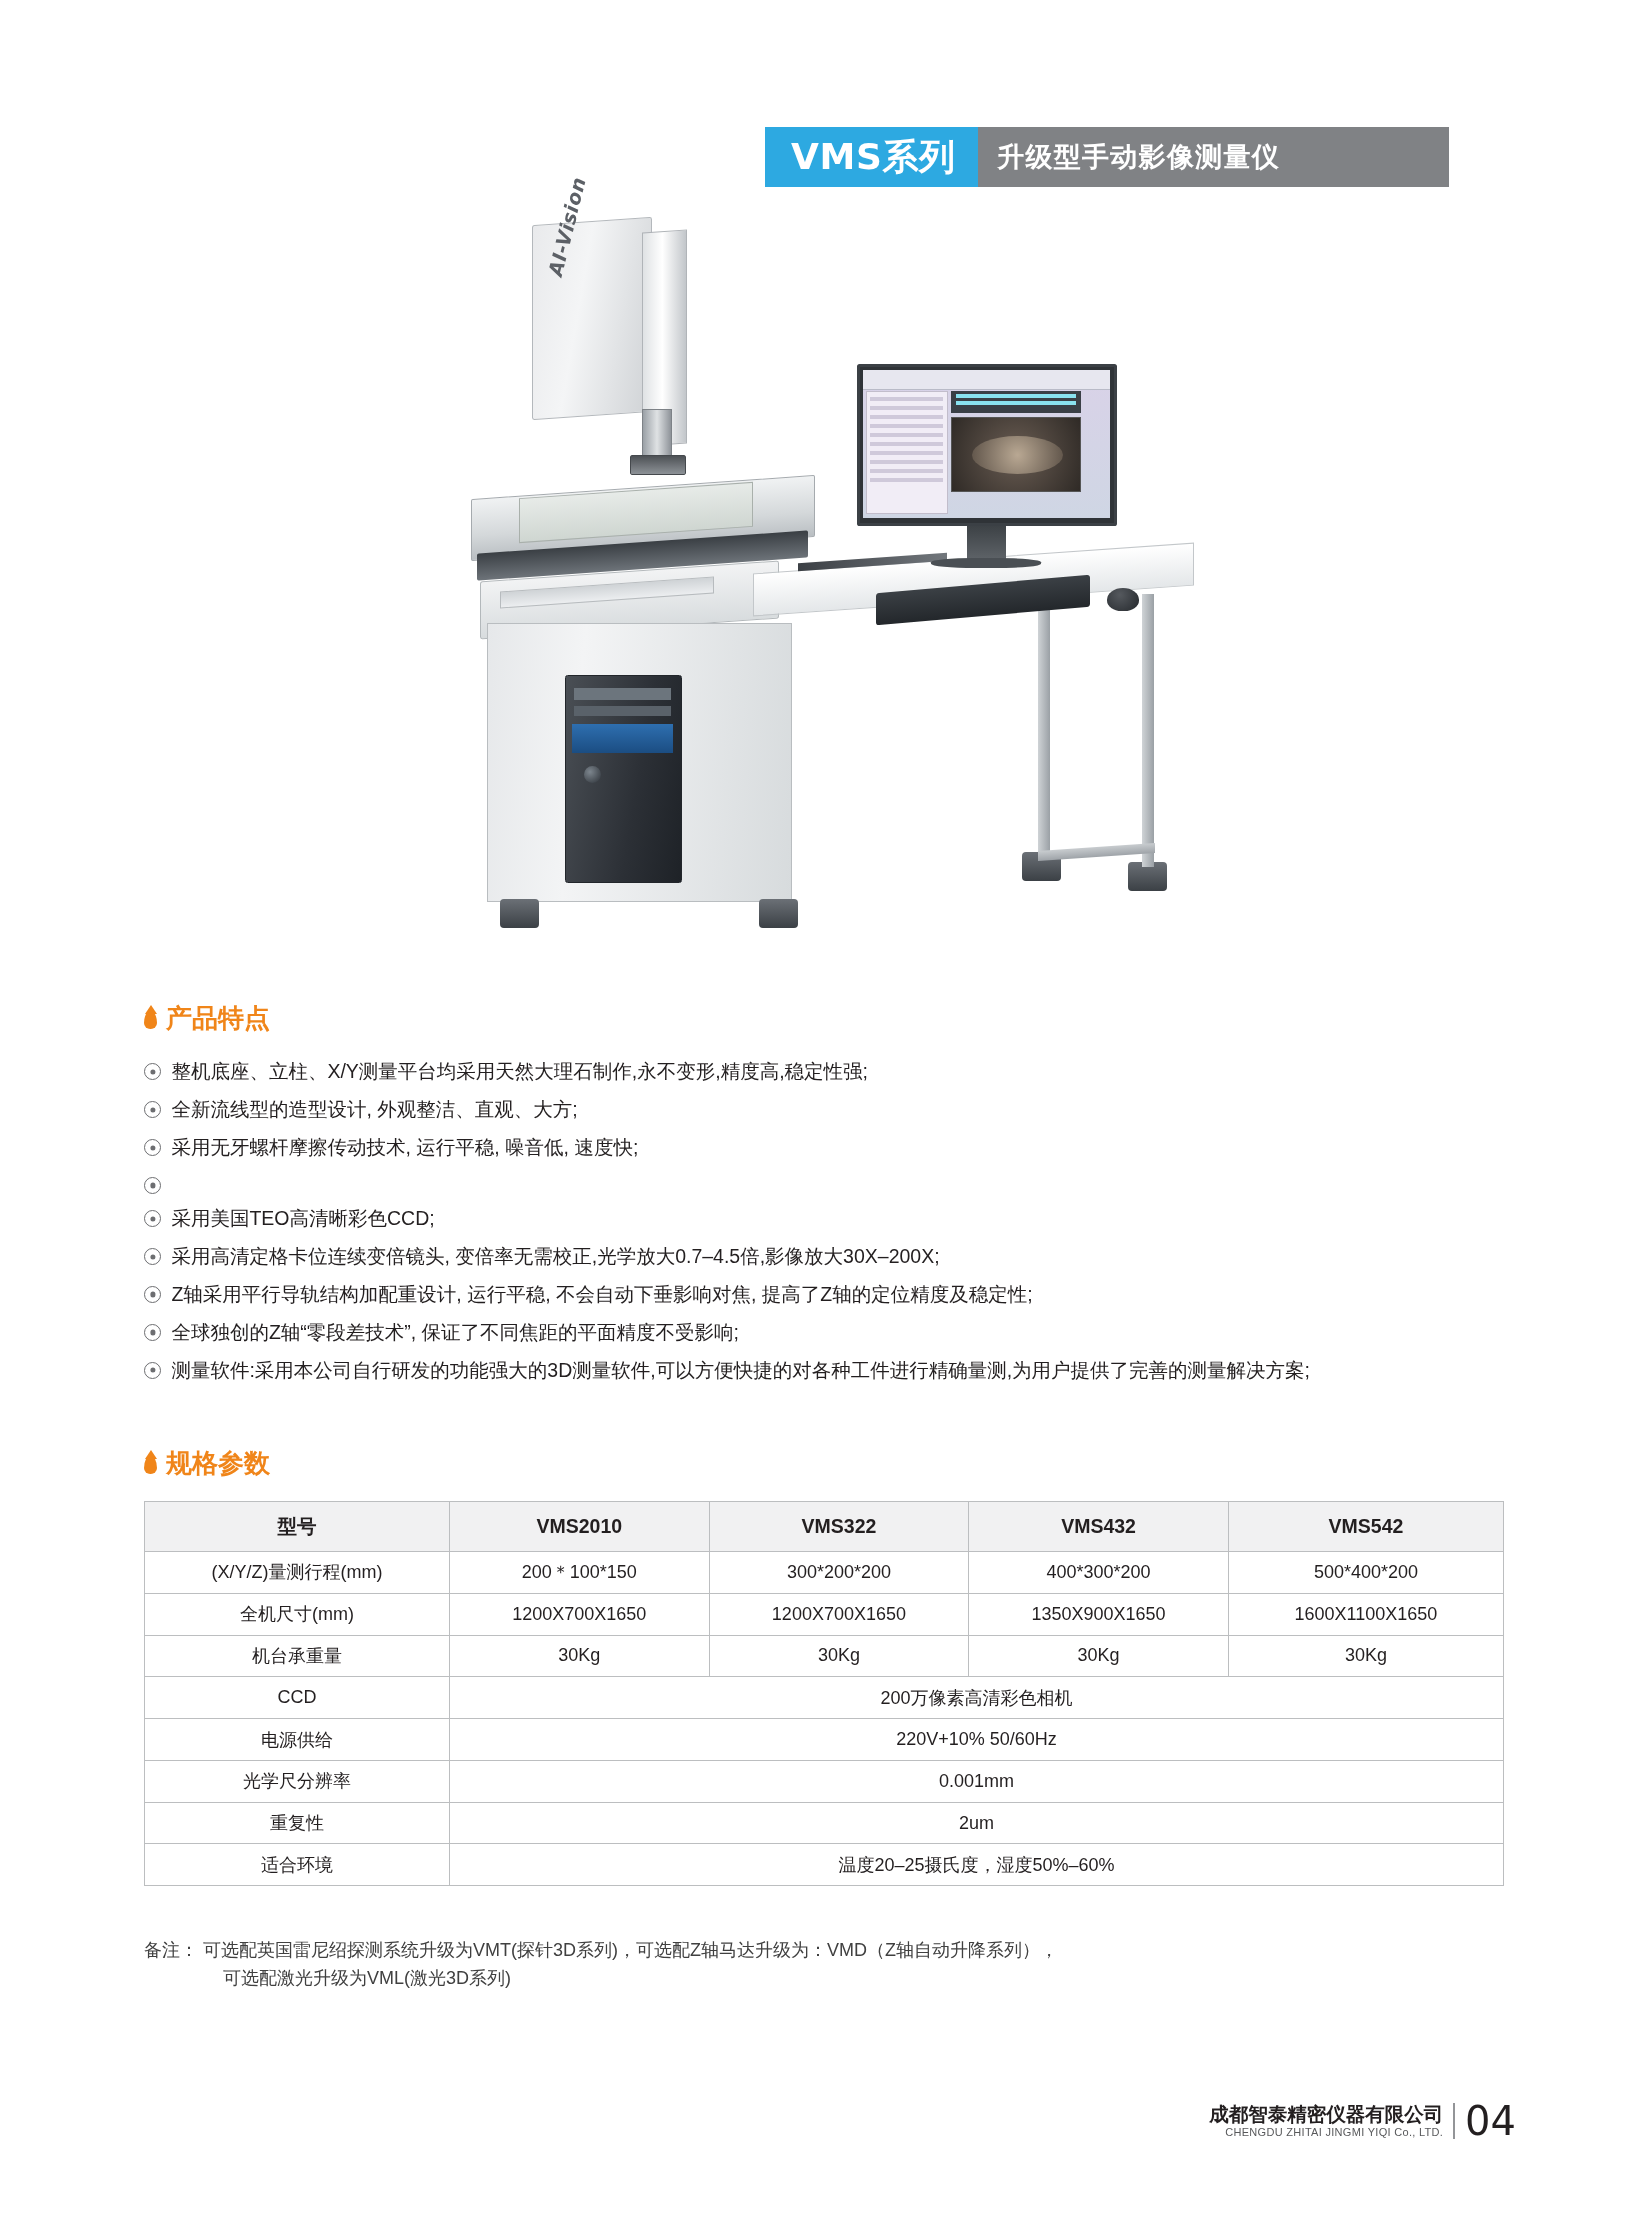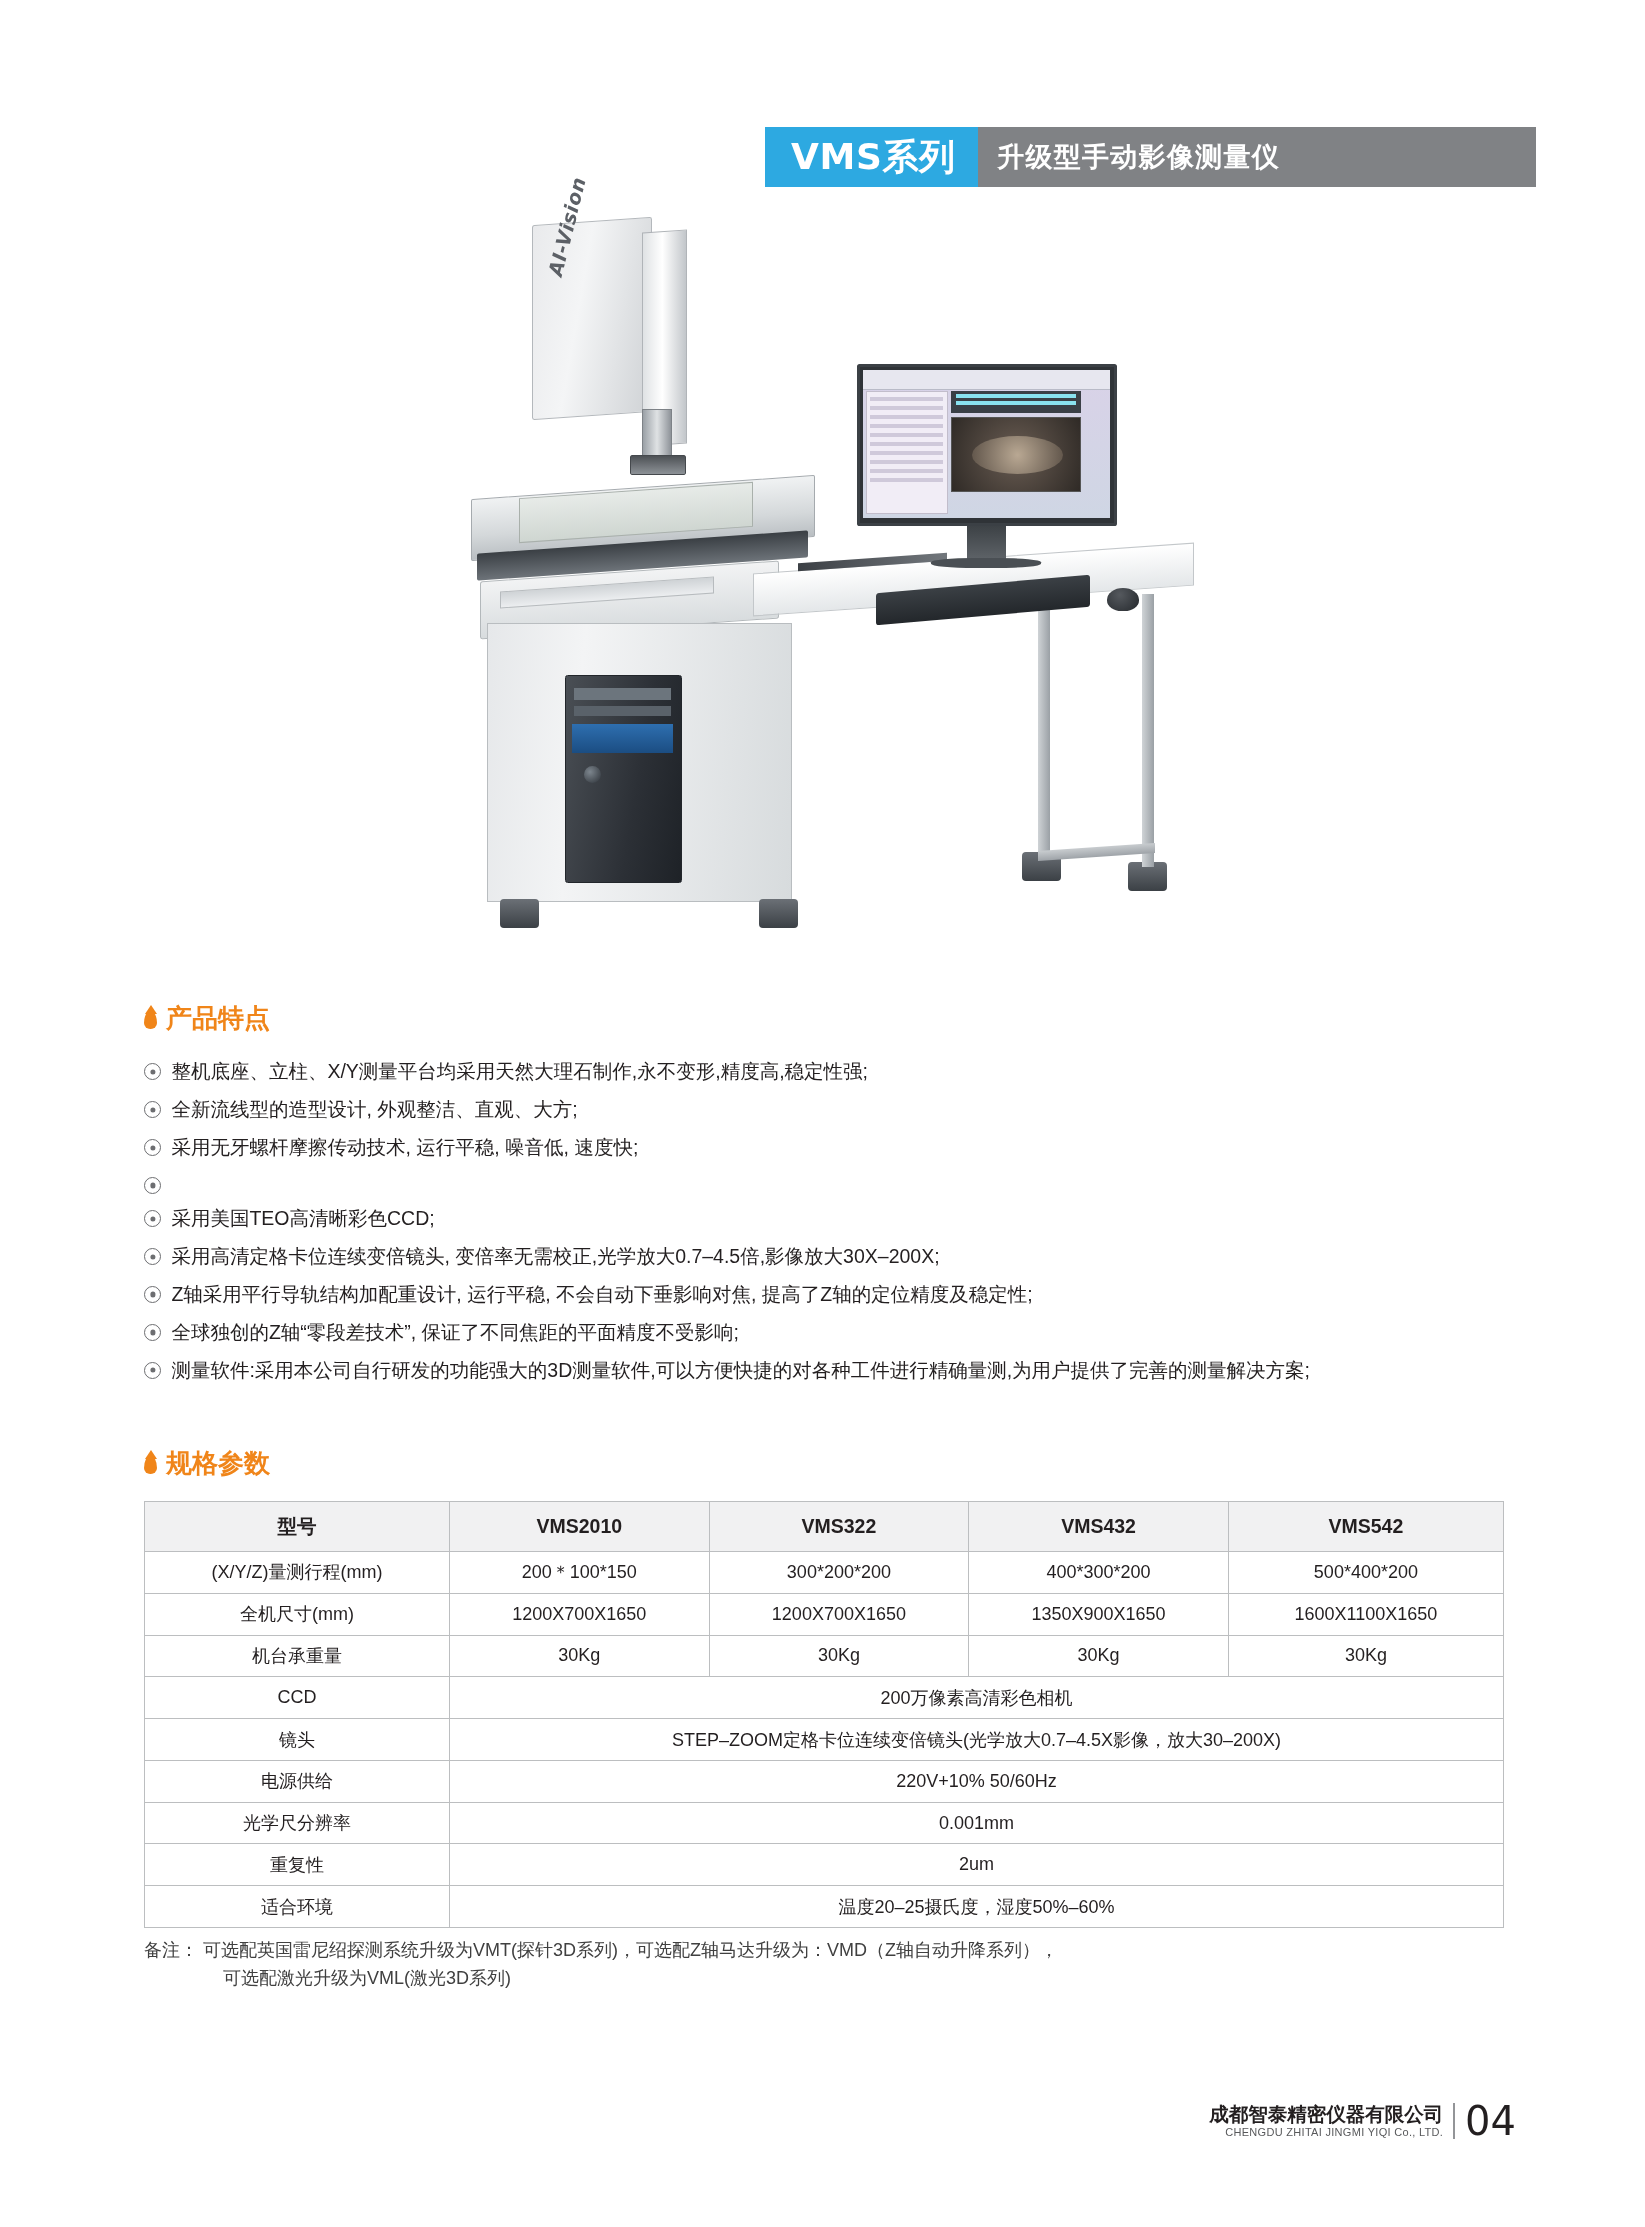--- a/index.html
+++ b/index.html
@@ -12,21 +12,21 @@
     color: #231f20;
     position: relative;
     overflow: hidden;
   }
 
   
   .header-banner {
     position: absolute;
     top: 127px;
     left: 765px;
-    width: 771px;
+    width: 684px;
     height: 60px;
     display: flex;
     align-items: stretch;
   }
   .banner-left {
     background: #2da9e1;
     color: #ffffff;
     font-size: 36px;
     font-weight: bold;
     letter-spacing: 0.6px;
@@ -413,24 +413,20 @@
       <td>30Kg</td>
       <td>30Kg</td>
       <td>30Kg</td>
       <td>30Kg</td>
     </tr>
     <tr>
       <td class="label">CCD</td>
       <td colspan="4">200万像素高清彩色相机</td>
     </tr>
     <tr>
-      <td class="label">镜头</td>
-      <td colspan="4">STEP–ZOOM定格卡位连续变倍镜头(光学放大0.7–4.5X影像，放大30–200X)</td>
-    </tr>
-    <tr>
       <td class="label">电源供给</td>
       <td colspan="4">220V+10% 50/60Hz</td>
     </tr>
     <tr>
       <td class="label">光学尺分辨率</td>
       <td colspan="4">0.001mm</td>
     </tr>
     <tr>
       <td class="label">重复性</td>
       <td colspan="4">2um</td>

